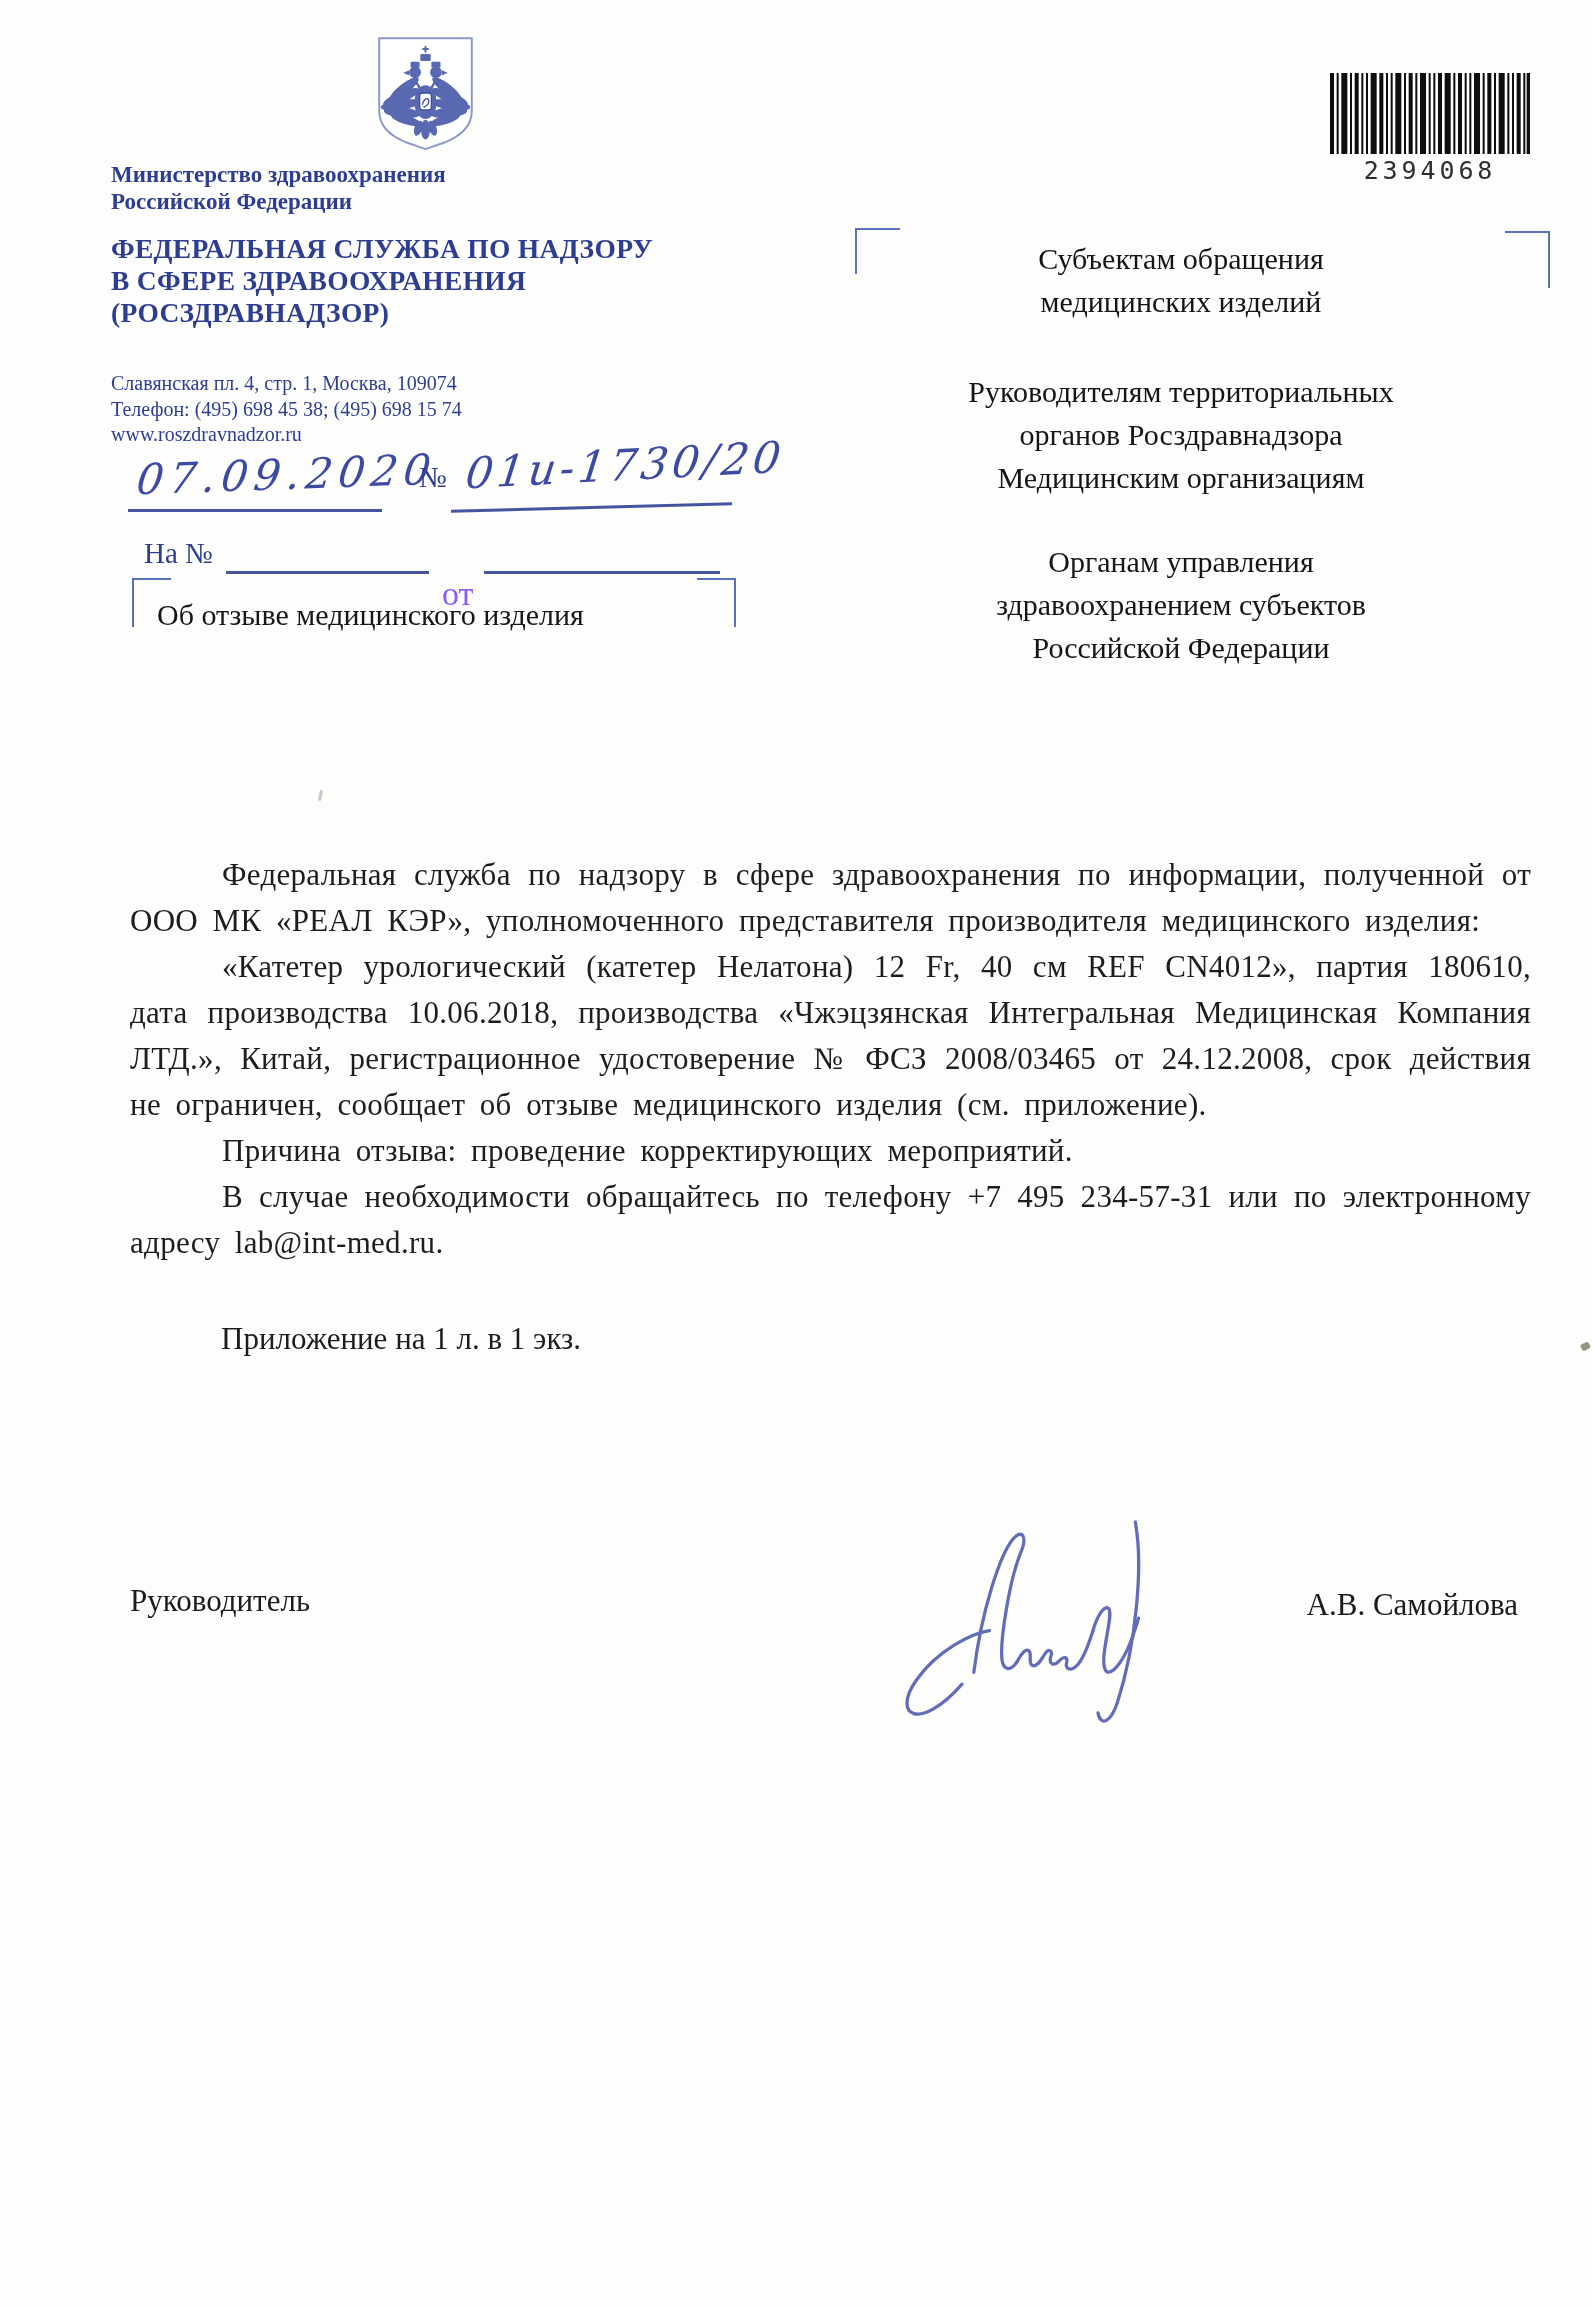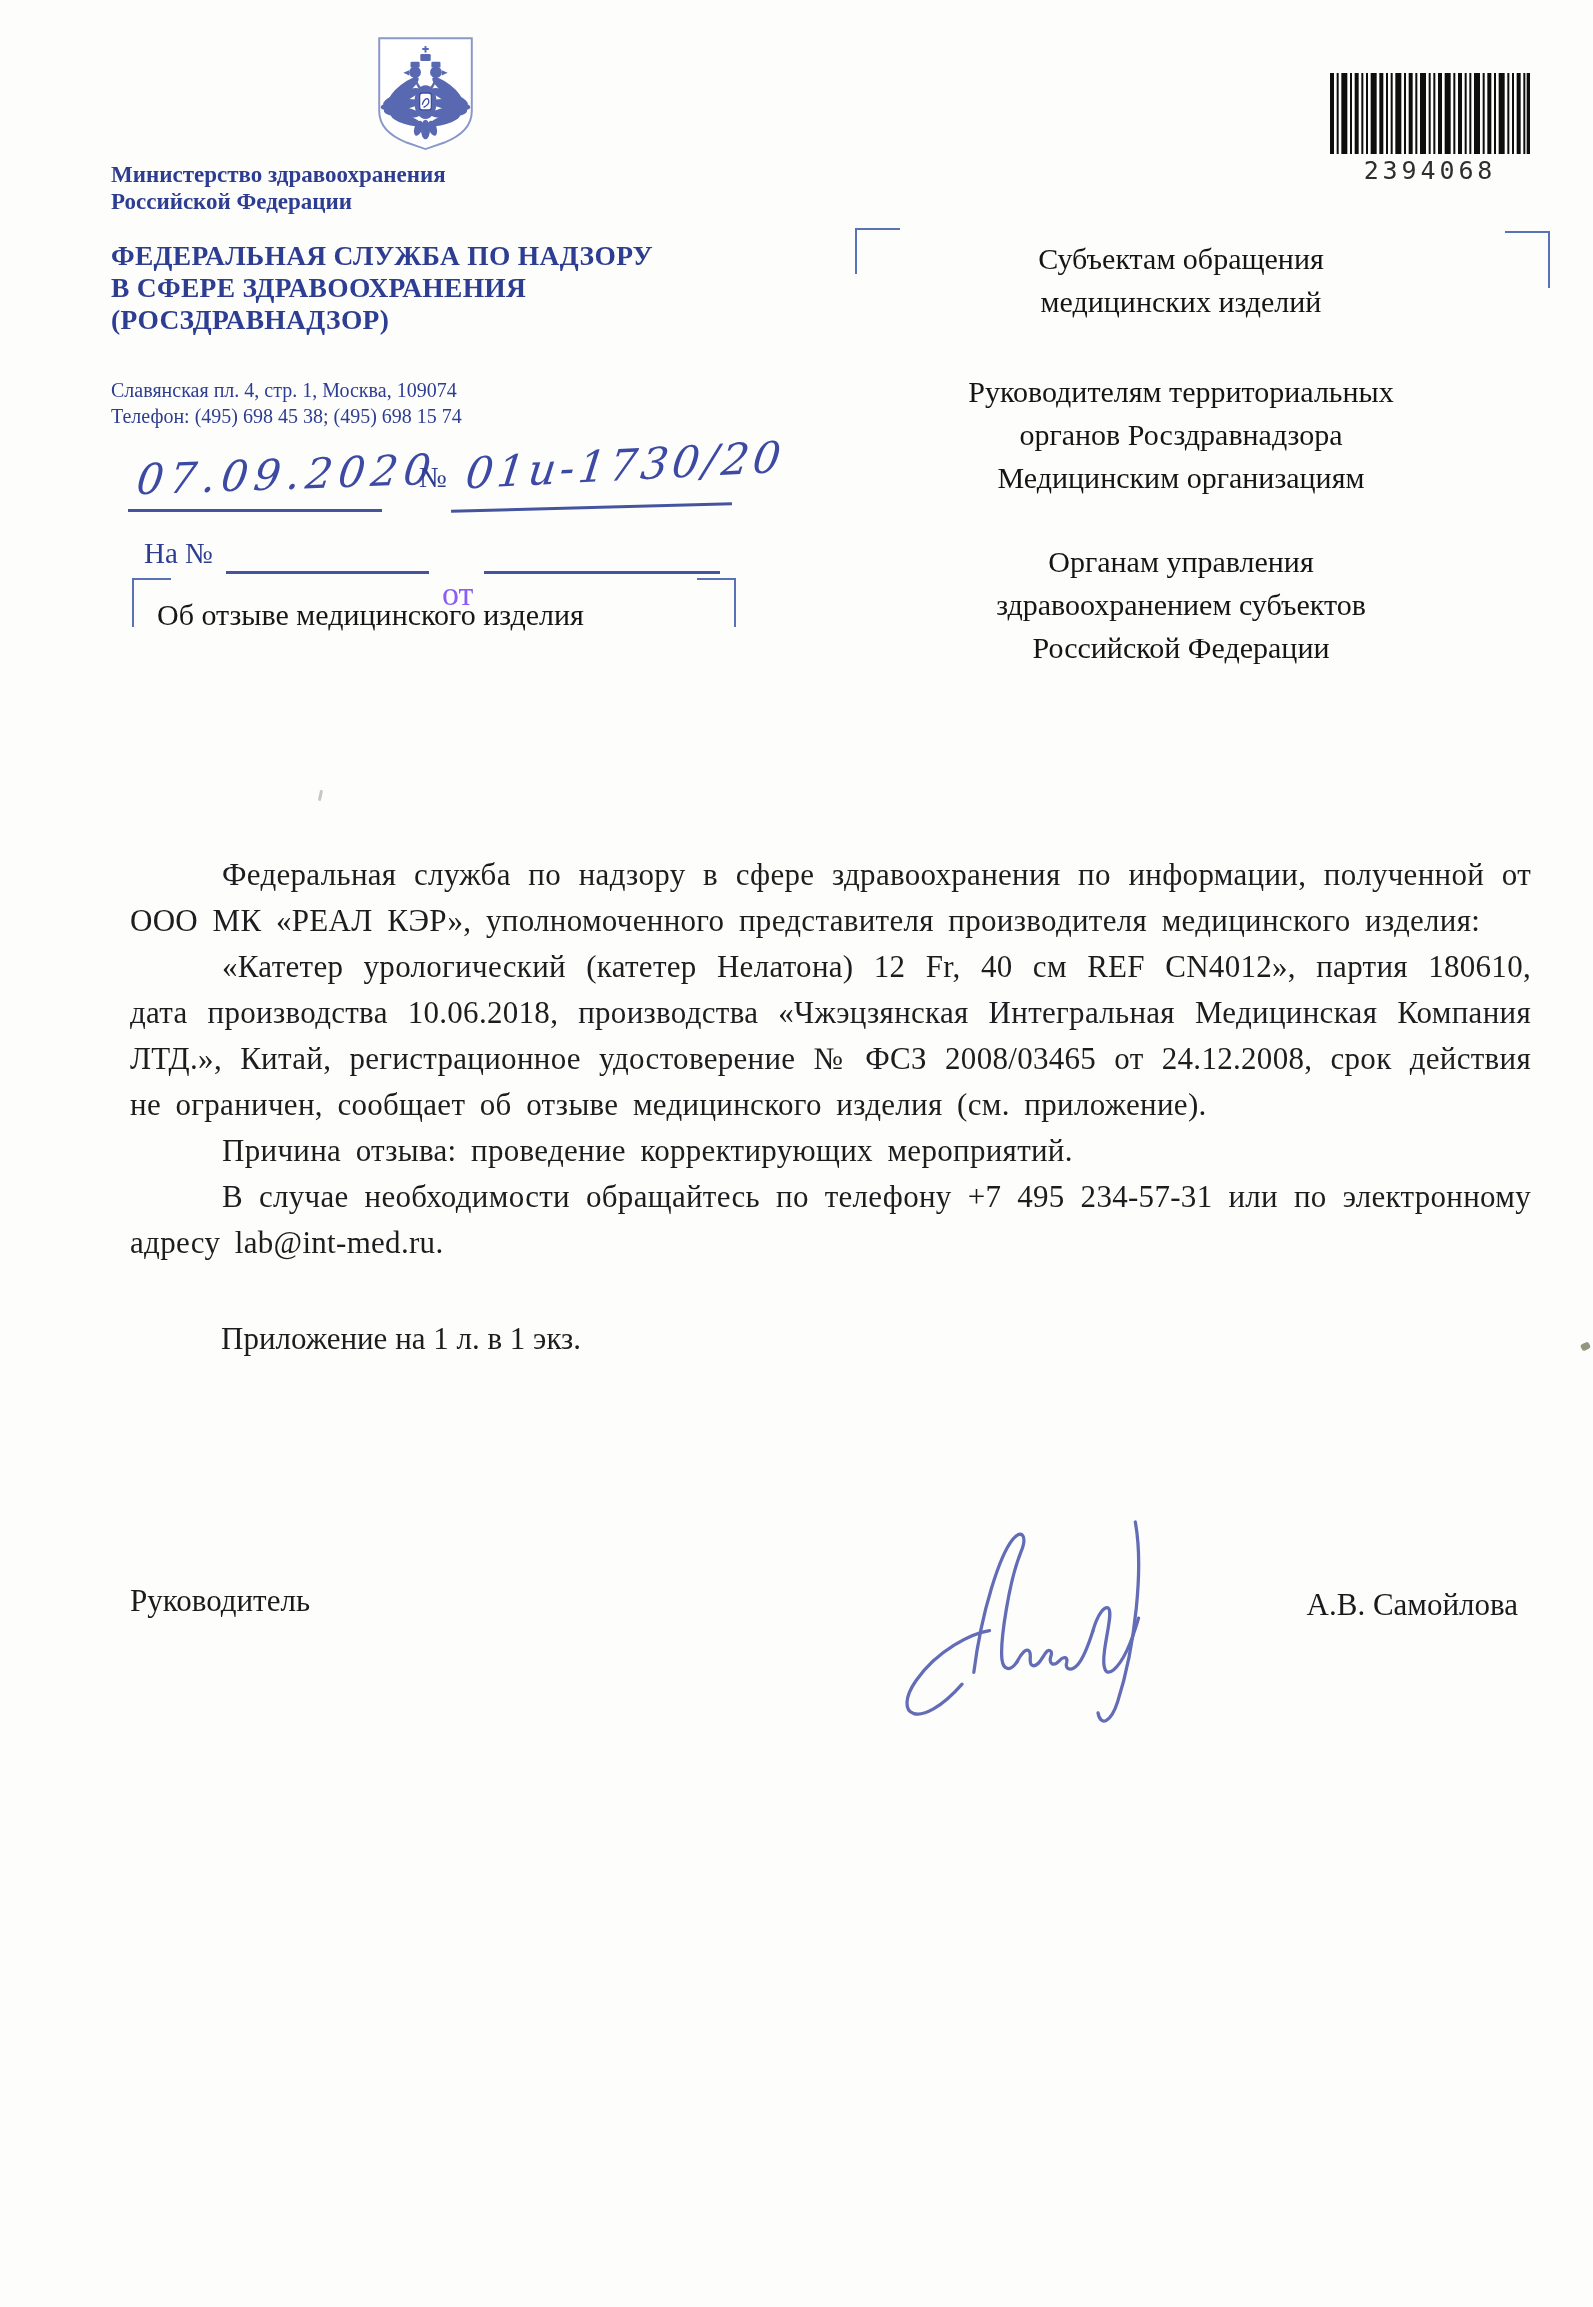--- a/index.html
+++ b/index.html
@@ -8,21 +8,21 @@
     background:#fdfdfb; overflow:hidden;
     font-family:"Liberation Serif", serif; color:#1d1d1f;
   }
 
   
   .emblem { position:absolute; left:374px; top:34px; width:103px; height:118px; }
 
   
   .lh { position:absolute; left:111px; top:161px; width:628px; text-align:left; color:#2d3d92; }
   .lh-ministry { font-weight:bold; font-size:23px; line-height:27px; }
-  .lh-service  { margin-top:25px; font-weight:bold; font-size:27.5px; line-height:32px; letter-spacing:0.3px; }
+  .lh-service  { margin-top:18px; font-weight:bold; font-size:27.5px; line-height:32px; letter-spacing:0.3px; }
   .lh-contacts { margin-top:42px; font-size:20px; line-height:25.5px; }
 
   
   .hw { position:absolute; color:#3d4aa4; font-family:"DejaVu Serif", serif; font-style:italic; white-space:nowrap; }
   .hw-date   { left:137px; top:450px; font-size:42px; letter-spacing:5.9px; transform:rotate(-2deg) skewX(-9deg); }
   .hw-number { left:466px; top:440px; font-size:43px; letter-spacing:3.9px; transform:rotate(-3deg) skewX(-10deg); }
   .uline { position:absolute; height:2.6px; background:#44549f; }
   .ul-date   { left:128px; top:509px; width:254px; }
   .ul-number { left:451px; top:506px; width:281px; transform:rotate(-1.5deg); }
   .no-sign { position:absolute; left:419px; top:461px; font-size:29px; color:#2d3d92; }
@@ -118,20 +118,21 @@
       <div>Российской Федерации</div>
     </div>
     <div class="lh-service">
       <div>ФЕДЕРАЛЬНАЯ СЛУЖБА ПО НАДЗОРУ</div>
       <div>В СФЕРЕ ЗДРАВООХРАНЕНИЯ</div>
       <div>(РОСЗДРАВНАДЗОР)</div>
     </div>
     <div class="lh-contacts">
       <div>Славянская пл. 4, стр. 1, Москва, 109074</div>
       <div>Телефон: (495) 698 45 38; (495) 698 15 74</div>
+      <div>www.roszdravnadzor.ru</div>
     </div>
   </div>
 
   <div class="hw hw-date">07.09.2020</div>
   <div class="uline ul-date"></div>
   <div class="no-sign">№</div>
   <div class="hw hw-number">01и-1730/20</div>
   <div class="uline ul-number"></div>
 
   <div class="reply-label">На №</div>

